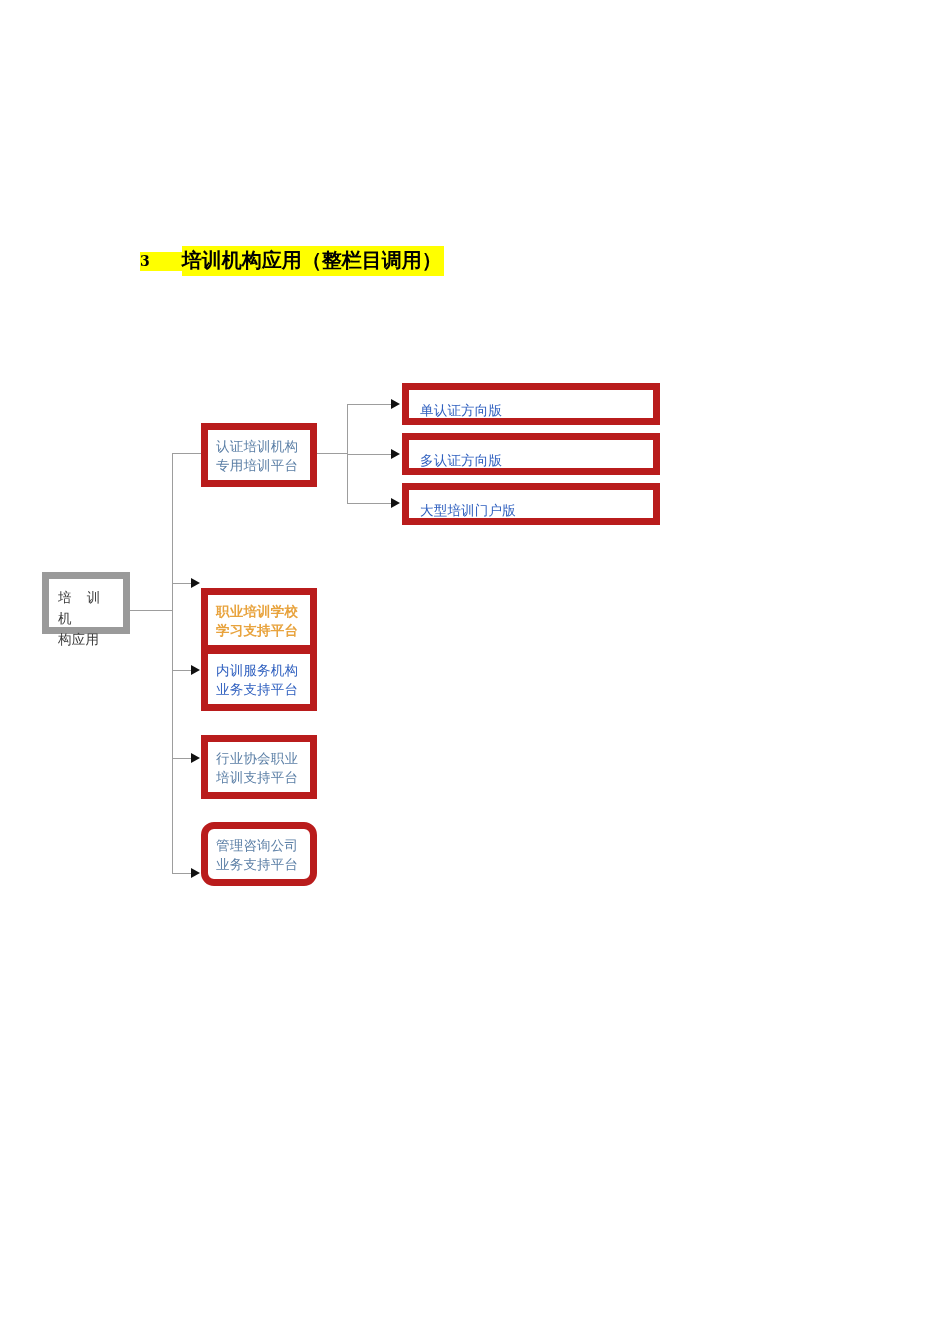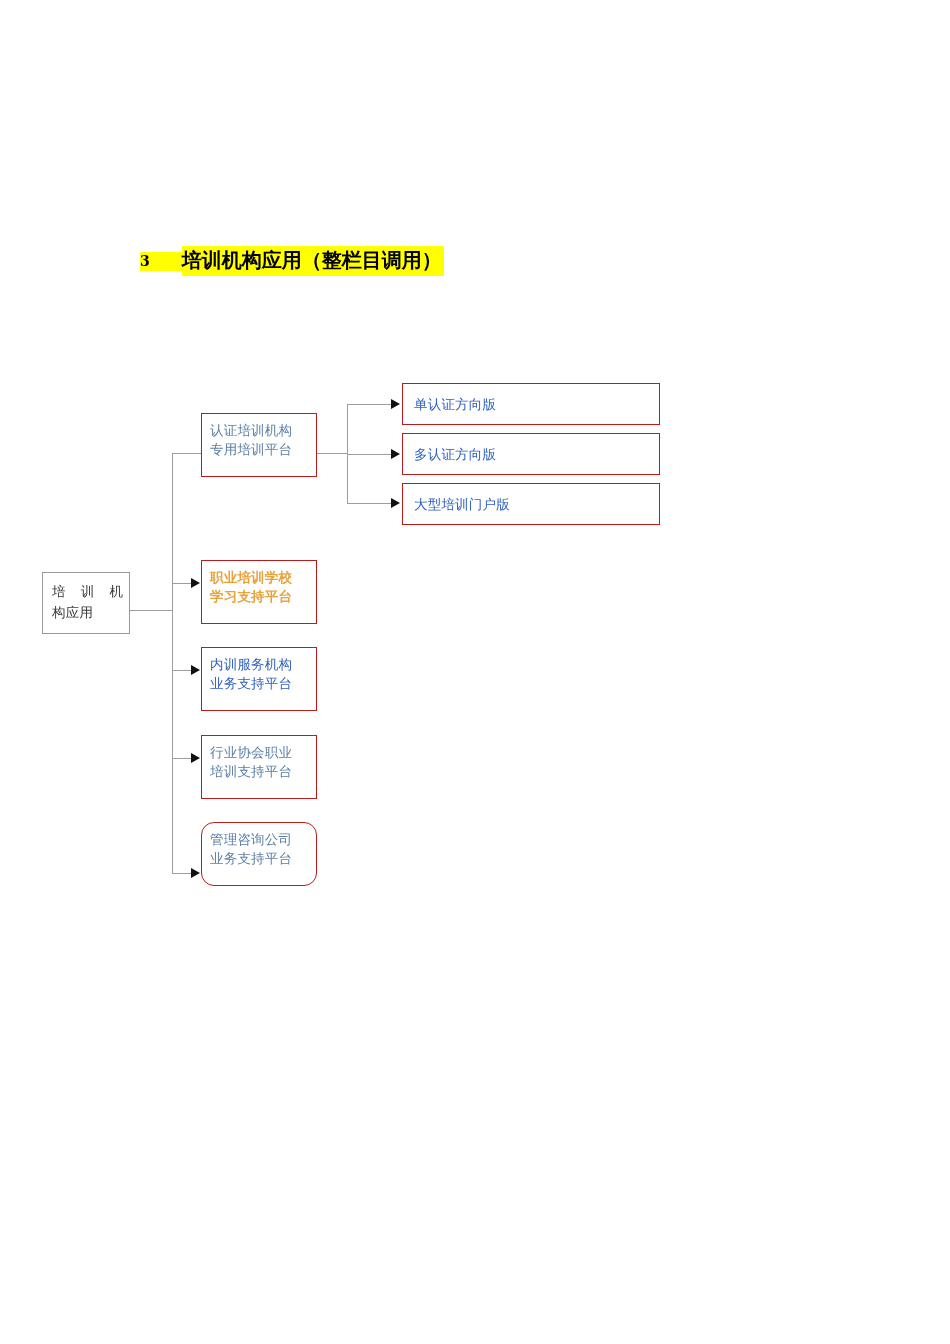--- a/index.html
+++ b/index.html
@@ -55,21 +55,21 @@
     font-weight: bold;
     font-size: 20px;
     letter-spacing: 0px;
     padding: 1px 2px 2px 0;
   }
 
   
   .node {
     position: absolute;
     box-sizing: border-box;
-    border: 1px solid #b91c1c;
+    border: 7px solid #b91c1c;
     background: #ffffff;
   }
   .node .label {
     display: block;
     font-size: 13.5px;
     line-height: 19px;
     letter-spacing: 0.2px;
     white-space: pre-line;
   }
 
@@ -174,26 +174,26 @@
   <div class="hline" style="left:347px; top:454px; width:46px;"></div>
   <div class="arrow" style="left:391px; top:449px;"></div>
 
   <div class="hline" style="left:347px; top:503px; width:46px;"></div>
   <div class="arrow" style="left:391px; top:498px;"></div>
 
   <div class="node" id="node-root">
     <span class="label"><span class="j">培 训 机</span><span>构应用</span></span>
   </div>
 
-  <div class="node lvl2" style="top:413px;">
+  <div class="node lvl2" style="top:423px;">
     <span class="label c-slate">认证培训机构
 专用培训平台</span>
   </div>
 
-  <div class="node lvl2" style="top:560px;">
+  <div class="node lvl2" style="top:588px;">
     <span class="label c-orange">职业培训学校
 学习支持平台</span>
   </div>
 
   <div class="node lvl2" style="top:647px;">
     <span class="label c-blue">内训服务机构
 业务支持平台</span>
   </div>
 
   <div class="node lvl2" style="top:735px;">

